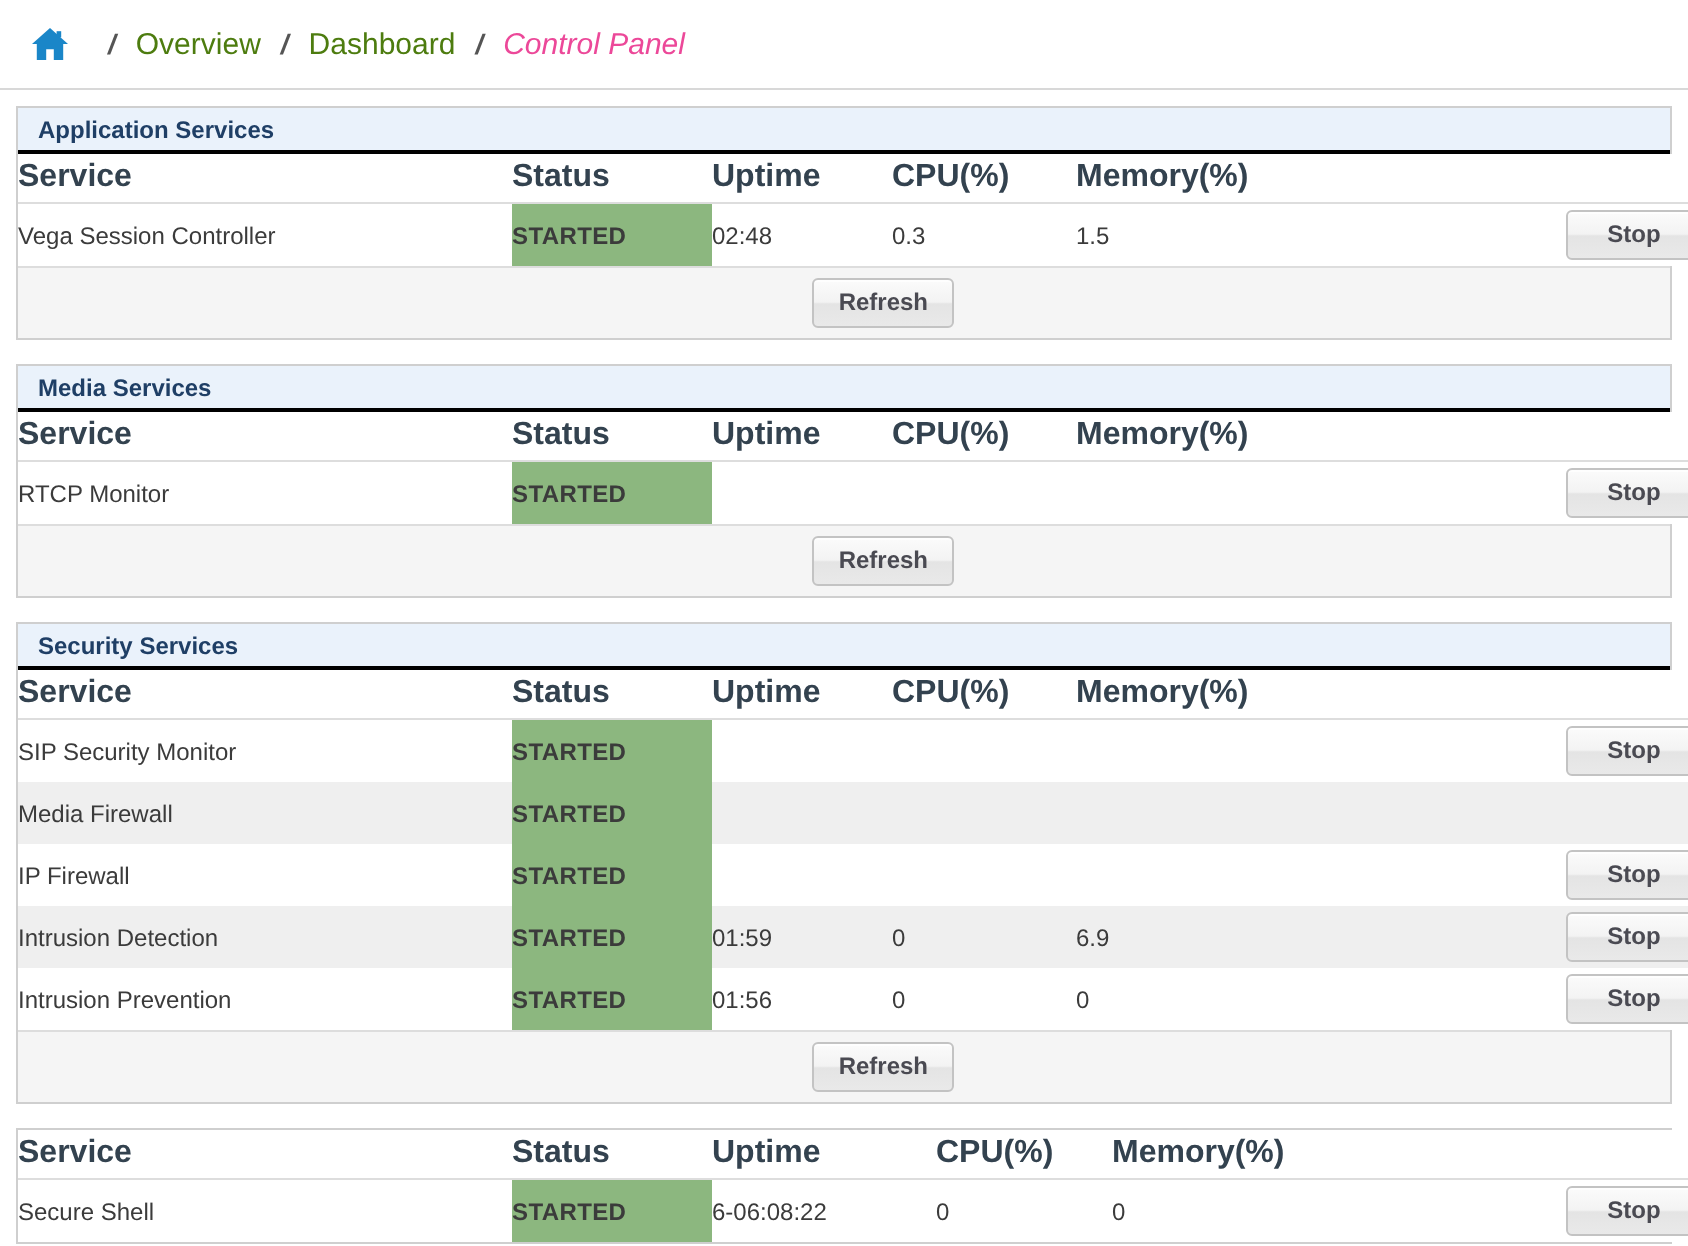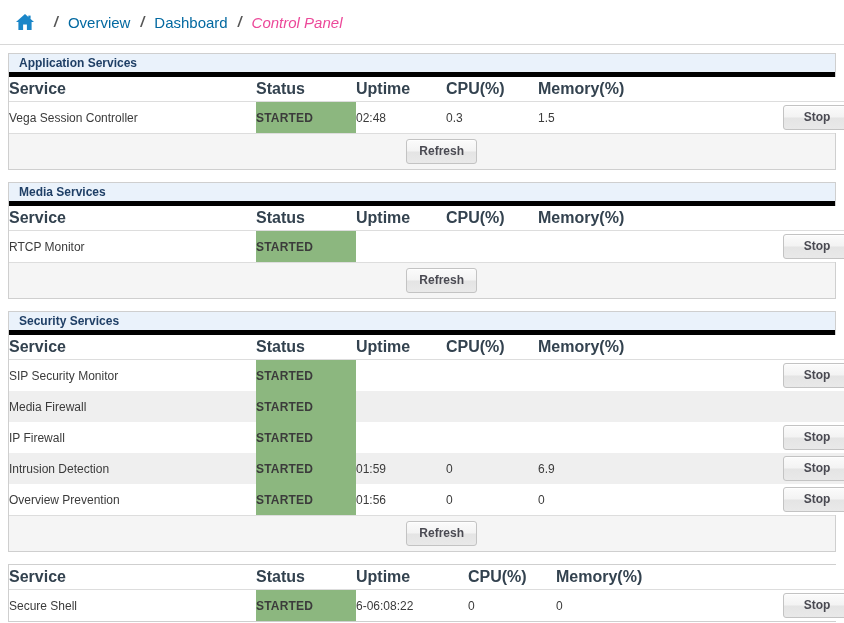--- a/index.html
+++ b/index.html
@@ -29,21 +29,21 @@
   .home-icon {
     display: inline-flex;
     align-items: center;
     justify-content: center;
     width: 22px;
     height: 22px;
     margin-right: 9px;
   }
   .crumb {
     font-size: 15px;
-    color: #0369a1;
+    color: #4d7c0f;
     margin: 0 1px;
     white-space: nowrap;
   }
   .crumb.link {
     color: #ec4899;
     font-style: italic;
   }
   .crumb-sep {
     font-size: 14px;
     font-weight: bold;
@@ -56,21 +56,21 @@
   .panels {
     padding: 8px 8px 0 8px;
   }
   .panel {
     border: 1px solid #cfcfcf;
     background: #ffffff;
     margin-bottom: 12px;
   }
   .panel-heading {
     background: #eaf2fb;
-    border-bottom: 5px solid #000000;
+    border-bottom: 2px solid #000000;
     height: 23px;
     display: flex;
     align-items: center;
     padding-left: 10px;
     box-sizing: border-box;
   }
   .panel-title {
     font-size: 12px;
     font-weight: bold;
     color: #1f3f66;
@@ -299,21 +299,21 @@
         <td class="c-service">Intrusion Detection</td>
         <td class="c-status">STARTED</td>
         <td class="c-uptime">01:59</td>
         <td class="c-cpu">0</td>
         <td class="c-mem">6.9</td>
         <td class="c-action">
           <span class="btn">Stop</span>
         </td>
       </tr>
       <tr class="odd">
-        <td class="c-service">Overview Prevention</td>
+        <td class="c-service">Intrusion Prevention</td>
         <td class="c-status">STARTED</td>
         <td class="c-uptime">01:56</td>
         <td class="c-cpu">0</td>
         <td class="c-mem">0</td>
         <td class="c-action">
           <span class="btn">Stop</span>
         </td>
       </tr>
     </tbody>
       </table>

